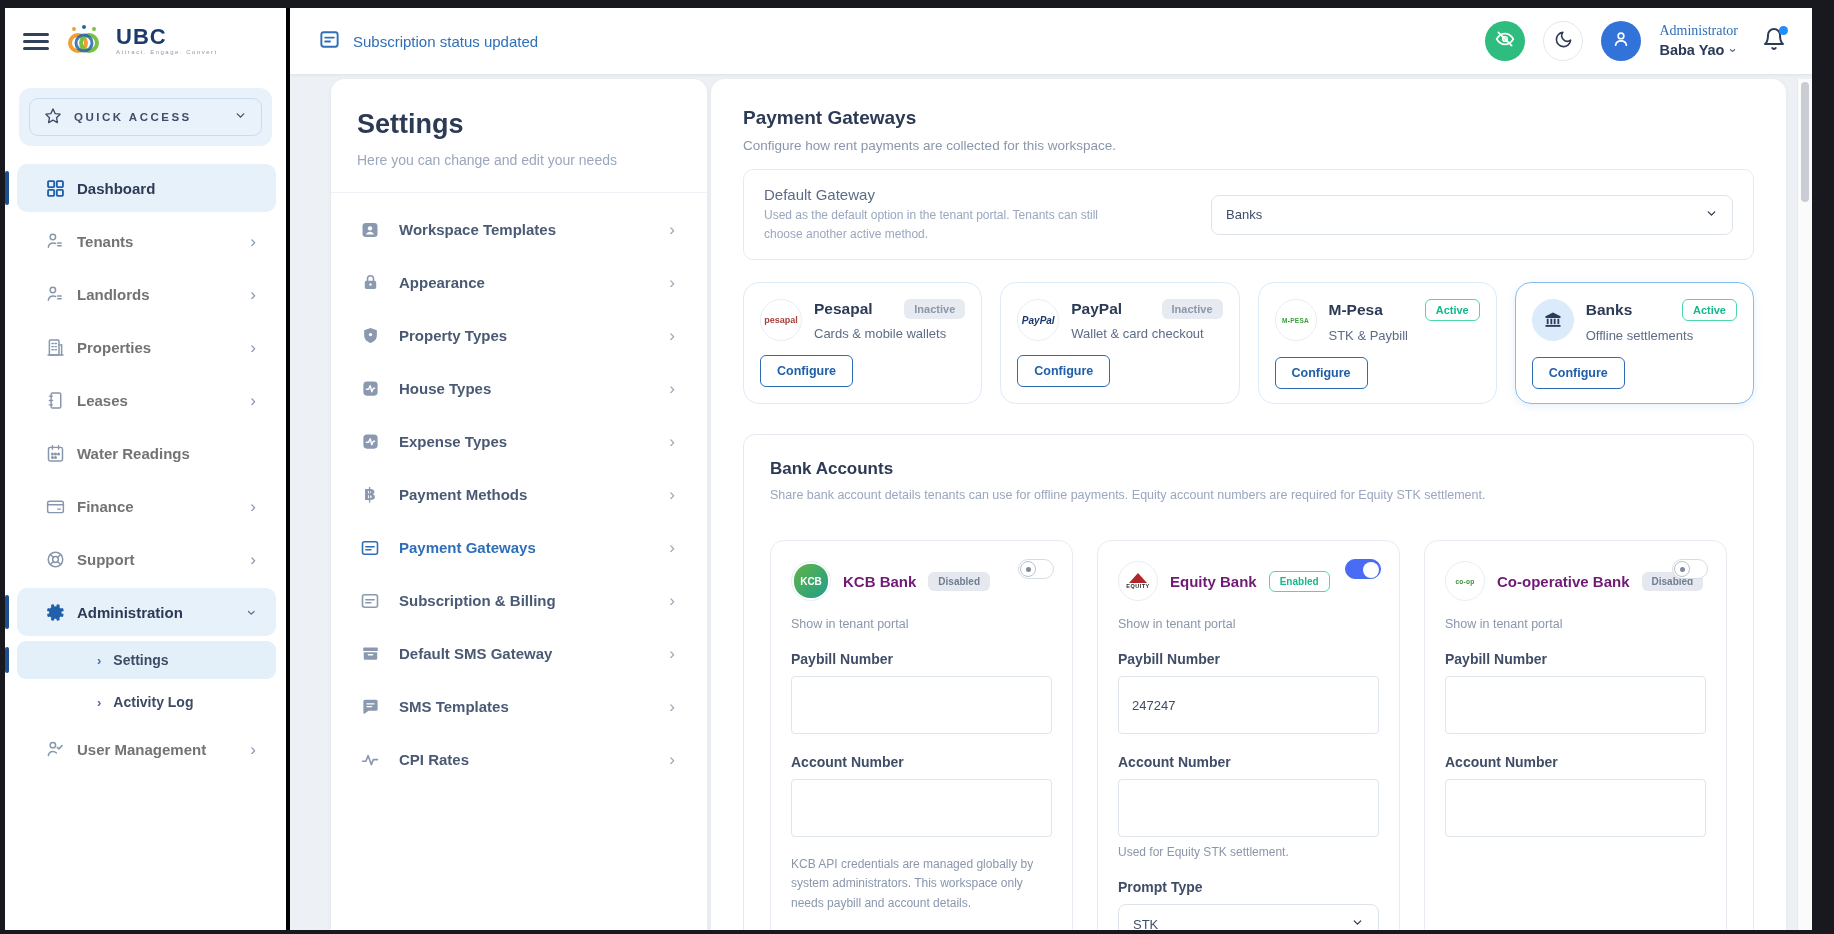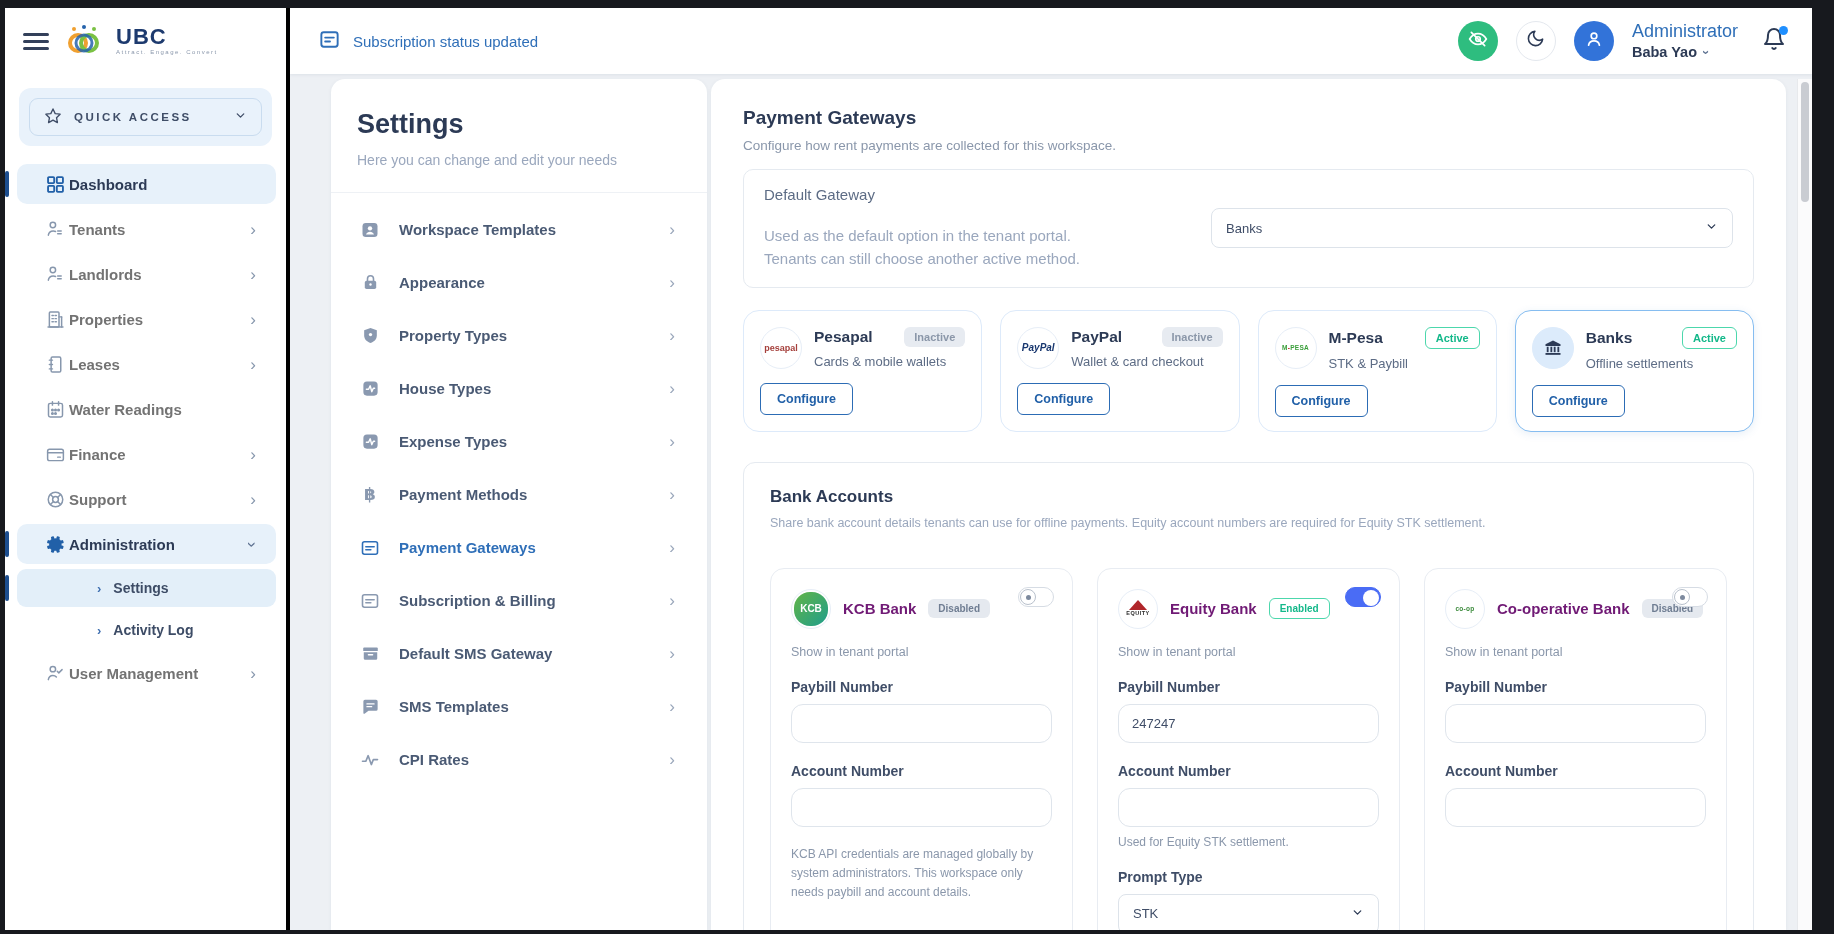--- a/index.html
+++ b/index.html
@@ -13,21 +13,21 @@
   .hamburger { width:26px; cursor:pointer; }
   .hamburger span { display:block; height:3px; background:#33405a; border-radius:2px; margin:4px 0; }
   .logo { display:flex; align-items:center; gap:7px; }
   .logo-text { display:flex; flex-direction:column; }
   .logo-name { font-size:22px; font-weight:800; color:#1d3a6e; letter-spacing:1px; line-height:20px; }
   .logo-tag { font-size:6px; color:#8a97ab; letter-spacing:1.5px; margin-top:2px; }
   .qa-wrap { background:#e9f2fb; border-radius:12px; margin:14px 14px 10px; padding:10px; }
   .qa-btn { width:100%; height:38px; background:transparent; border:1px solid #c9dcef; border-radius:9px; display:flex; align-items:center; padding:0 14px; gap:12px; cursor:pointer; }
   .qa-label { flex:1; text-align:left; font-size:11.5px; letter-spacing:2.5px; color:#3f4d67; font-weight:600; }
   .sb-nav { flex:1; padding:8px 0 0; overflow:hidden; }
-  .nav-item { position:relative; height:40px; display:flex; align-items:center; gap:3px; padding:0 20px 0 27px; margin:0 10px 5px 12px; border-radius:10px; cursor:pointer; }
+  .nav-item { position:relative; height:48px; display:flex; align-items:center; gap:11px; padding:0 20px 0 27px; margin:0 10px 5px 12px; border-radius:10px; cursor:pointer; }
   .nav-item.active { background:#e7f1fa; }
   .nav-item.active::before { content:''; position:absolute; left:-12px; top:7px; bottom:7px; width:4px; border-radius:3px; background:#1d4e8f; }
   .nav-icon { width:22px; height:22px; display:flex; align-items:center; justify-content:center; color:#8797ad; }
   .nav-item.active .nav-icon { color:#2160a8; }
   .nav-label { flex:1; font-size:15px; font-weight:600; color:#737373; }
   .nav-item.active .nav-label { color:#2c3a55; }
   .nav-chev { color:#8797ad; font-size:17px; line-height:1; }
   .nav-chev.down { transform:rotate(90deg); color:#5f7392; }
   .nav-sub { position:relative; height:38px; display:flex; align-items:center; gap:12px; padding-left:80px; margin:0 10px 4px 12px; border-radius:9px; cursor:pointer; }
   .nav-sub.active { background:#e3eff9; }
@@ -39,21 +39,21 @@
   .main-col { flex:1; display:flex; flex-direction:column; min-width:0; }
   .topbar { height:66px; flex:0 0 66px; background:#fff; display:flex; align-items:center; justify-content:space-between; padding:0 26px 0 28px; box-shadow:0 1px 3px rgba(40,60,90,.08); position:relative; z-index:2;gap:36px; }
   .status { display:flex; align-items:center; gap:12px; }
   .status-text { font-size:15px; color:#2f6fb8; }
   .tb-right { display:flex; align-items:center; gap:18px; }
   .circle-btn { width:40px; height:40px; border-radius:50%; display:flex; align-items:center; justify-content:center; cursor:pointer; }
   .circle-btn.green { background:#2ebd7f; }
   .circle-btn.light { background:#fff; border:1px solid #e4e8ee; }
   .avatar { width:40px; height:40px; border-radius:50%; background:#3273d9; display:flex; align-items:center; justify-content:center; cursor:pointer; }
   .user-meta { display:flex; flex-direction:column; line-height:1.3; }
-  .user-role { font-size:18px; color:#2f6fb8; text-align:right; }
+  .user-role { font-size:14px; color:#2f6fb8; text-align:right;font-family:Liberation Serif, serif; }
   .user-name-row { display:flex; align-items:center; gap:6px; font-size:14.5px; font-weight:700; color:#2c3a55; cursor:pointer; }
   .user-chev { font-size:13px; color:#5f7392; transform:rotate(90deg); display:inline-block; }
   .bell-wrap { position:relative; margin-left:6px; cursor:pointer; }
   .bell-dot { position:absolute; top:-1px; right:-2px; width:9px; height:9px; border-radius:50%; background:#1f8fff; }
 
   
   .content { flex:1; display:flex; gap:4px; padding:5px 0 0 41px; overflow:hidden; }
   .settings-card, .main-panel { background:#fff; border-radius:14px 14px 0 0; box-shadow:0 1px 4px rgba(40,60,90,.06); }
   .settings-card { width:376px; flex:0 0 376px; padding:30px 26px 0; overflow:hidden; }
   .sc-title { font-size:27px; font-weight:800; color:#2c3a55; }
@@ -64,21 +64,21 @@
   .snav-label { flex:1; font-size:15px; font-weight:600; color:#4a5a74; }
   .snav-chev { color:#9aa7bb; font-size:17px; }
   .snav-item.active .snav-icon { color:#2f6fb8; }
   .snav-item.active .snav-label { color:#2f6fb8; }
 
   .main-panel { flex:1; margin-right:7px; padding:28px 32px 0; overflow:hidden; min-width:0; }
   .mp-title { font-size:19px; font-weight:800; color:#2c3a55; }
   .mp-sub { font-size:13.5px; color:#8a97ab; margin-top:9px; }
   .dg-box { border:1px solid #e5eaf0; border-radius:10px; margin-top:16px; padding:16px 20px; display:flex; align-items:center; justify-content:space-between; }
   .dg-title { font-size:15px; color:#5d6c85; }
-  .dg-desc { font-size:15px; color:#9aa7bd; margin-top:21px; max-width:350px; line-height:1.55; }
+  .dg-desc { font-size:12px; color:#9aa7bd; margin-top:3px; max-width:350px; line-height:1.55; }
   .select { height:40px; border:1px solid #dde3ea; border-radius:8px; background:#fff; display:flex; align-items:center; justify-content:space-between; padding:0 14px; cursor:pointer; }
   .select-label { font-size:13px; color:#3f4d67; }
   .dg-select { width:522px; }
 
   .gw-row { display:flex; gap:18px; margin-top:22px; }
   .gw-card { flex:1; border:1.5px solid #ddeafa; border-radius:16px; padding:16px 16px 14px; background:#fff; }
   .gw-card.selected { border-color:#86bdf0; box-shadow:0 2px 8px rgba(60,120,190,.12); }
   .gw-head { display:flex; gap:12px; }
   .logo-circle { width:42px; height:42px; flex:0 0 42px; border-radius:50%; border:1px solid #e7eef7; display:flex; align-items:center; justify-content:center; background:#fff; overflow:hidden; }
   .logo-circle.bankbg { background:#dcebfb; border-color:#dcebfb; }
@@ -103,21 +103,21 @@
   .bk-badge.disabled { background:#e5e9ef; color:#6f7d92; }
   .bk-badge.enabled { background:#fff; border:1px solid #4cd7ac; color:#14b88a; }
   .toggle { position:absolute; top:18px; right:18px; width:36px; height:20px; border-radius:11px; background:#fff; border:1px solid #d6dce4; cursor:pointer; }
   .toggle .knob { position:absolute; top:1px; left:1px; width:16px; height:16px; border-radius:50%; background:#fff; border:1px solid #b9c1cc; }
   .toggle .knob::after { content:''; position:absolute; left:5px; top:5px; width:5px; height:5px; border-radius:50%; background:#7d8a9e; }
   .toggle.on { background:#4a6cf5; border-color:#4a6cf5; }
   .toggle.on .knob { left:auto; right:1px; border:none; top:2px; width:16px; height:16px; }
   .toggle.on .knob::after { display:none; }
   .bk-show { font-size:12.5px; color:#8a97ab; margin-top:16px; }
   .field-label { font-size:14px; font-weight:700; color:#3f4d67; margin-top:20px; }
-  .text-input { width:100%; height:39px; border:1px solid #dfe5ec; border-radius:12px; margin-top:9px; padding:0 13px; font-size:13px; color:#3f4d67; font-family:inherit; outline:none; background:#fff; }
+  .text-input { width:100%; height:58px; border:1px solid #dfe5ec; border-radius:4px; margin-top:9px; padding:0 13px; font-size:13px; color:#3f4d67; font-family:inherit; outline:none; background:#fff; }
   .bk-helper { font-size:12px; color:#8a97ab; margin-top:8px; }
   .bk-note { font-size:12px; color:#8a97ab; margin-top:18px; line-height:1.6; }
   .bk-select { margin-top:9px; }
 
   .scroll-rail { width:15px; flex:0 0 15px; background:#fbfbfc; border-left:1px solid #e7e9ec; position:relative; }
   .rail-thumb { position:absolute; top:3px; left:3px; width:8px; height:120px; border-radius:4px; background:#c9ccd2; }
 
   
   .lg-pesapal { font-size:9px; font-weight:700; color:#a5403c; }
   .lg-paypal { font-size:10px; font-weight:800; font-style:italic; color:#17366e; }

